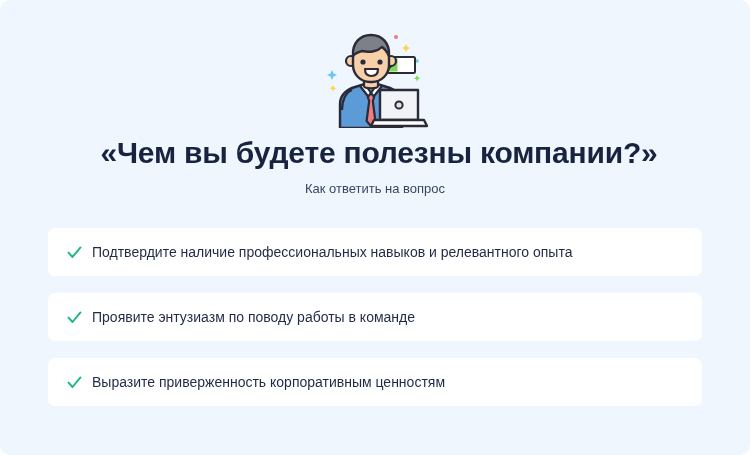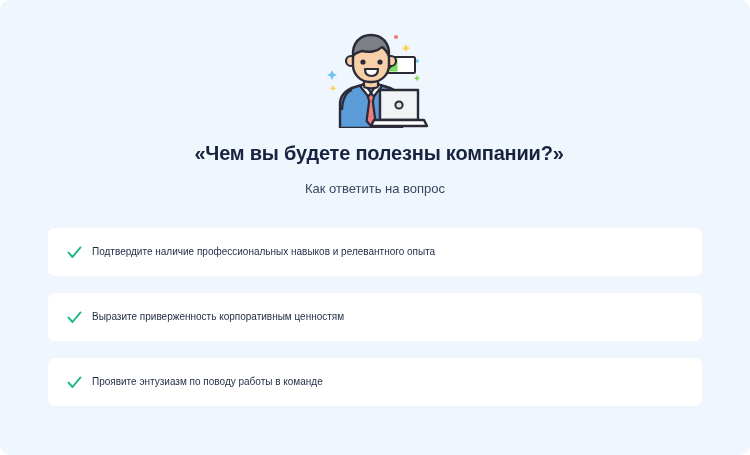--- a/index.html
+++ b/index.html
@@ -39,21 +39,21 @@
     display: block;
   }
 
   
   .title {
     position: absolute;
     left: 8px;
     right: 0;
     top: 137px;
     text-align: center;
-    font-size: 20px;
+    font-size: 30px;
     font-weight: bold;
     letter-spacing: -0.2px;
     color: #18243f;
     line-height: 32px;
     white-space: nowrap;
   }
   .subtitle {
     position: absolute;
     left: 0;
     right: 0;
@@ -85,21 +85,21 @@
     padding-left: 18px;
   }
   .check-icon {
     width: 17px;
     height: 17px;
     flex: 0 0 17px;
     margin-right: 9px;
     display: block;
   }
   .card-text {
-    font-size: 10px;
+    font-size: 14px;
     color: #1f2b45;
     line-height: 20px;
     white-space: nowrap;
   }
 </style>
 </head>
 <body>
 
 <div id="page">
 
@@ -160,25 +160,25 @@
       <svg class="check-icon" viewBox="0 0 17 17">
         <path d="M2.5 8.6 l4 4.4 8-9.6" fill="none" stroke="#19b87f" stroke-width="1.9" stroke-linecap="round" stroke-linejoin="round"></path>
       </svg>
       <span class="card-text">Подтвердите наличие профессиональных навыков и релевантного опыта</span>
     </div>
 
     <div class="card">
       <svg class="check-icon" viewBox="0 0 17 17">
         <path d="M2.5 8.6 l4 4.4 8-9.6" fill="none" stroke="#19b87f" stroke-width="1.9" stroke-linecap="round" stroke-linejoin="round"></path>
       </svg>
-      <span class="card-text">Выразите приверженность корпоративным ценностям</span>
+      <span class="card-text">Проявите энтузиазм по поводу работы в команде</span>
     </div>
 
     <div class="card">
       <svg class="check-icon" viewBox="0 0 17 17">
         <path d="M2.5 8.6 l4 4.4 8-9.6" fill="none" stroke="#19b87f" stroke-width="1.9" stroke-linecap="round" stroke-linejoin="round"></path>
       </svg>
-      <span class="card-text">Проявите энтузиазм по поводу работы в команде</span>
+      <span class="card-text">Выразите приверженность корпоративным ценностям</span>
     </div>
 
   </div>
 
 </div>
 
 </body></html>

